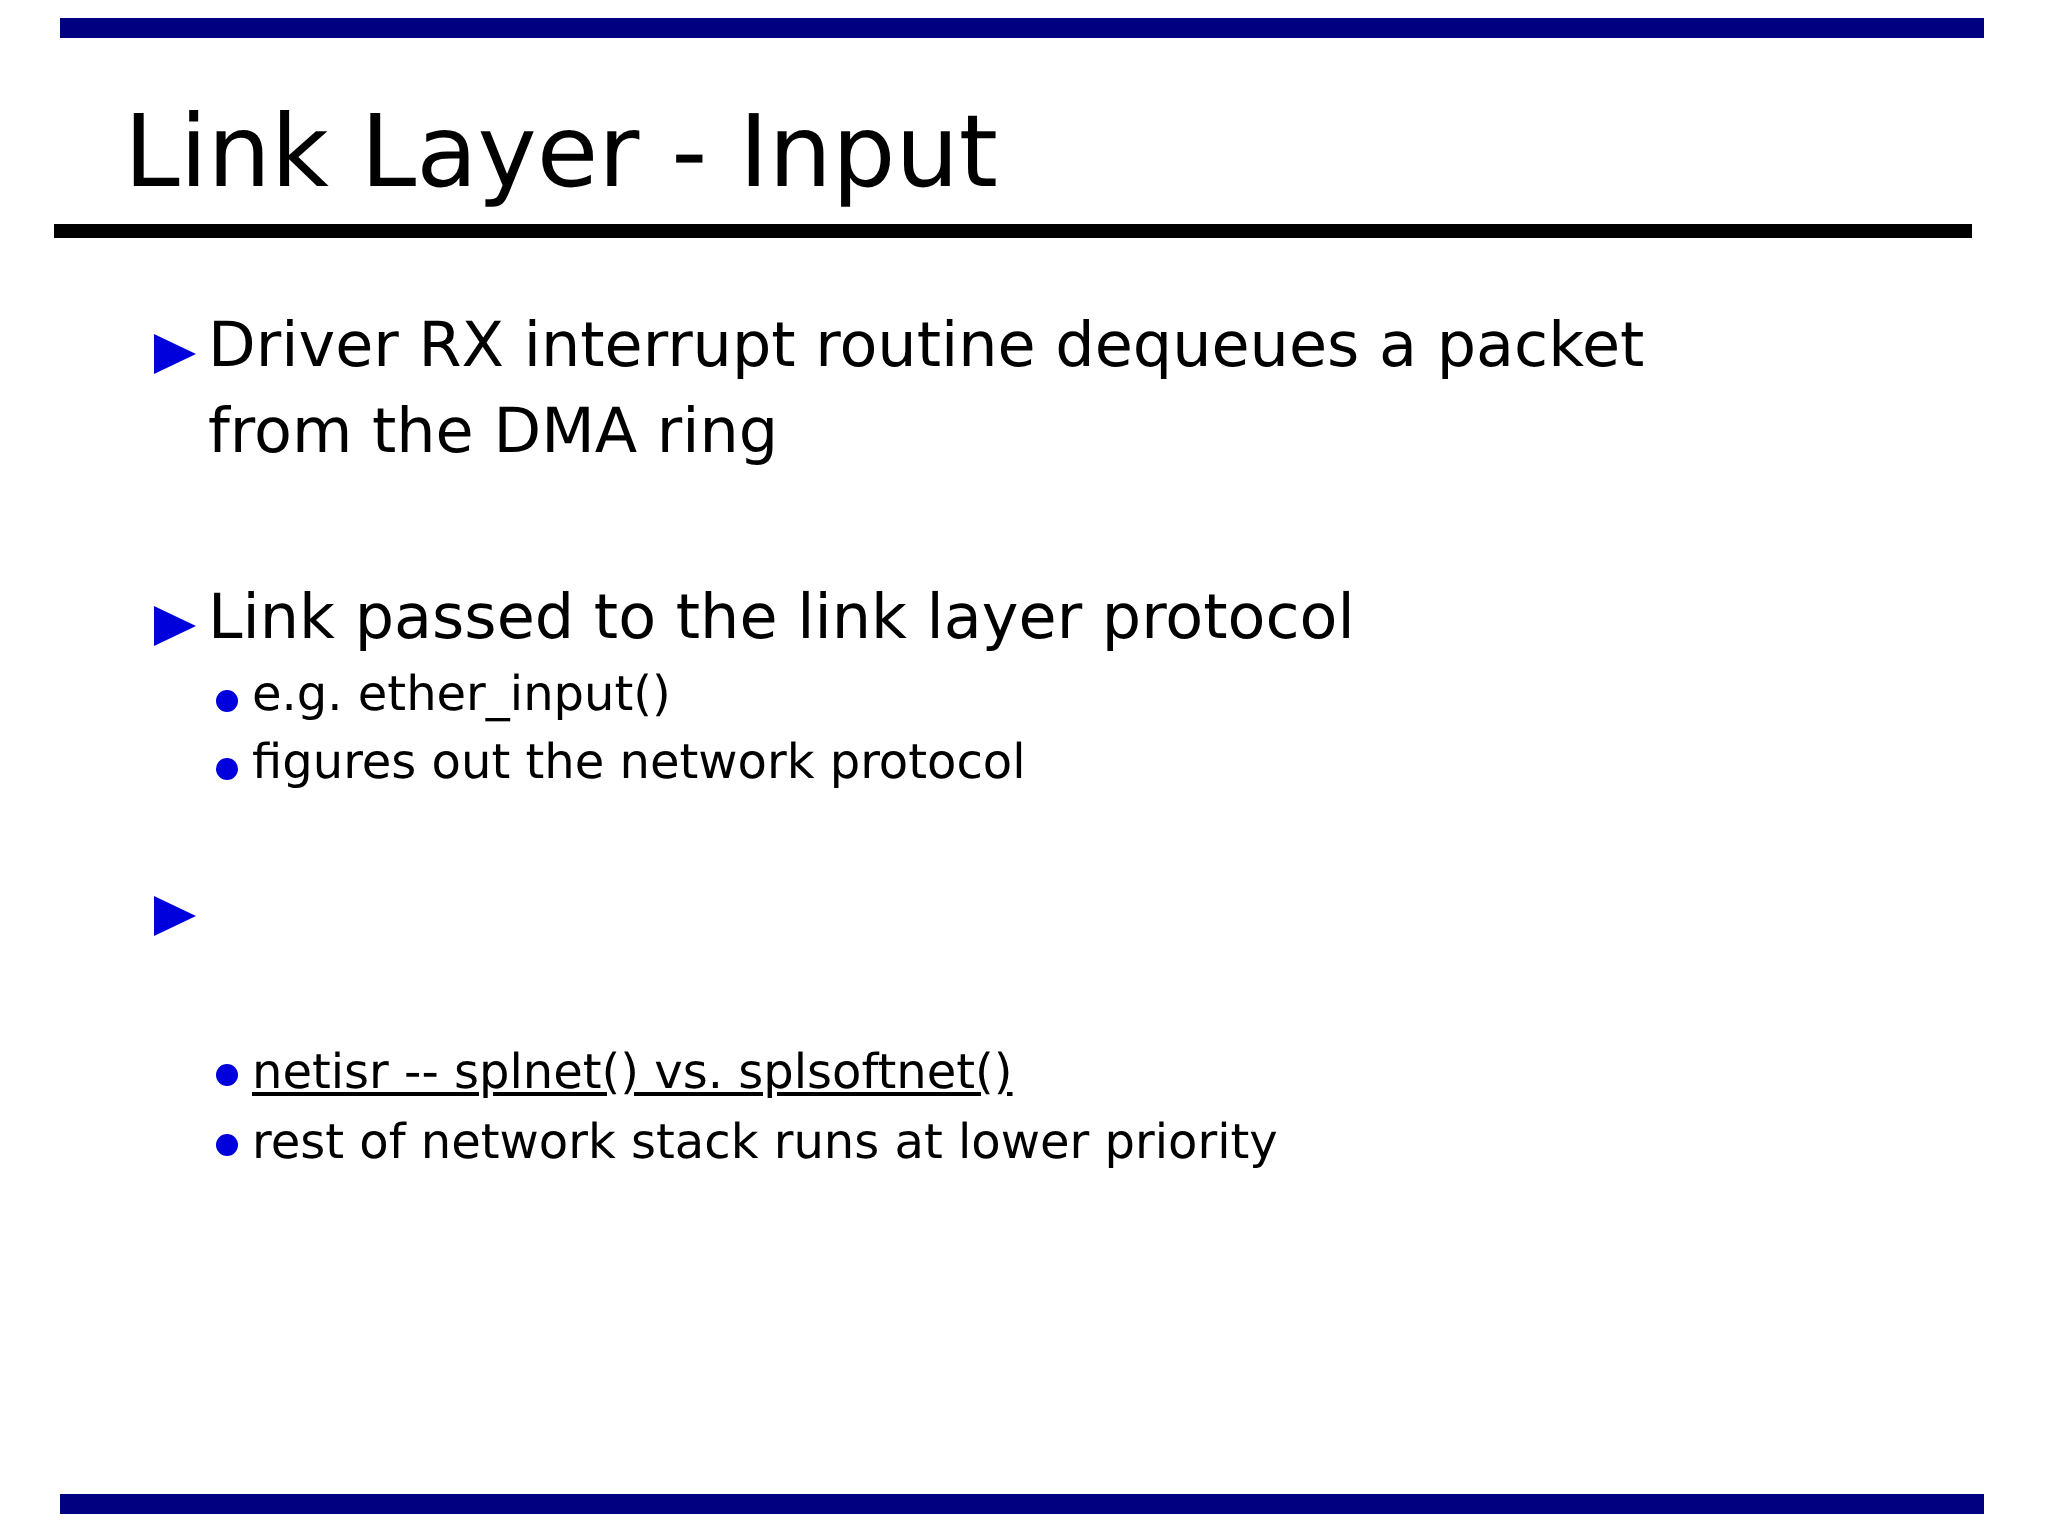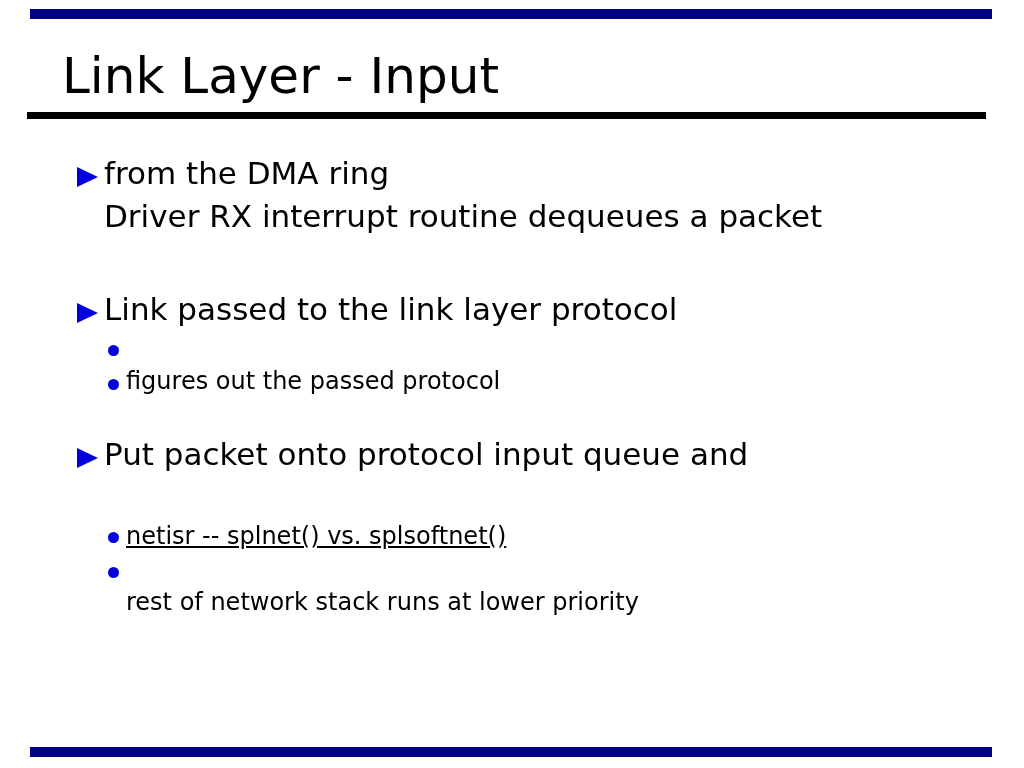--- a/index.html
+++ b/index.html
@@ -47,36 +47,36 @@
 
 <div id="slide">
 
   <div id="top-bar" class="accent-bar"></div>
 
   <div id="title">Link Layer - Input</div>
   <div id="title-rule"></div>
 
   <div class="tri" style="top:167px;"></div>
   <div class="bullet-text" style="left:104px; top:152px;">
+    <div class="line">Driver RX interrupt routine dequeues a packet</div>
     <div class="line">from the DMA ring</div>
-    <div class="line">Driver RX interrupt routine dequeues a packet</div>
   </div>
 
   <div class="tri" style="top:303px;"></div>
   <div class="bullet-text" style="left:104px; top:288px;">
     <div class="line">Link passed to the link layer protocol</div>
   </div>
   <div class="dot" style="top:345px;"></div>
+  <div class="sub-text" style="top:330px;">e.g. ether_input()</div>
   <div class="dot" style="top:379px;"></div>
-  <div class="sub-text" style="top:364px;">figures out the passed protocol</div>
+  <div class="sub-text" style="top:364px;">figures out the network protocol</div>
 
   <div class="tri" style="top:448px;"></div>
   <div class="bullet-text" style="left:104px; top:433px;">
-    <div class="line">Put packet onto protocol input queue and</div>
   </div>
   <div class="dot" style="top:532px;"></div>
   <div class="sub-text" style="top:519px;text-decoration:underline;">netisr -- splnet() vs. splsoftnet()</div>
   <div class="dot" style="top:567px;"></div>
-  <div class="sub-text" style="top:585px;">rest of network stack runs at lower priority</div>
+  <div class="sub-text" style="top:554px;">rest of network stack runs at lower priority</div>
 
   <div id="bottom-bar" class="accent-bar"></div>
 
 </div>
 
 </body></html>

